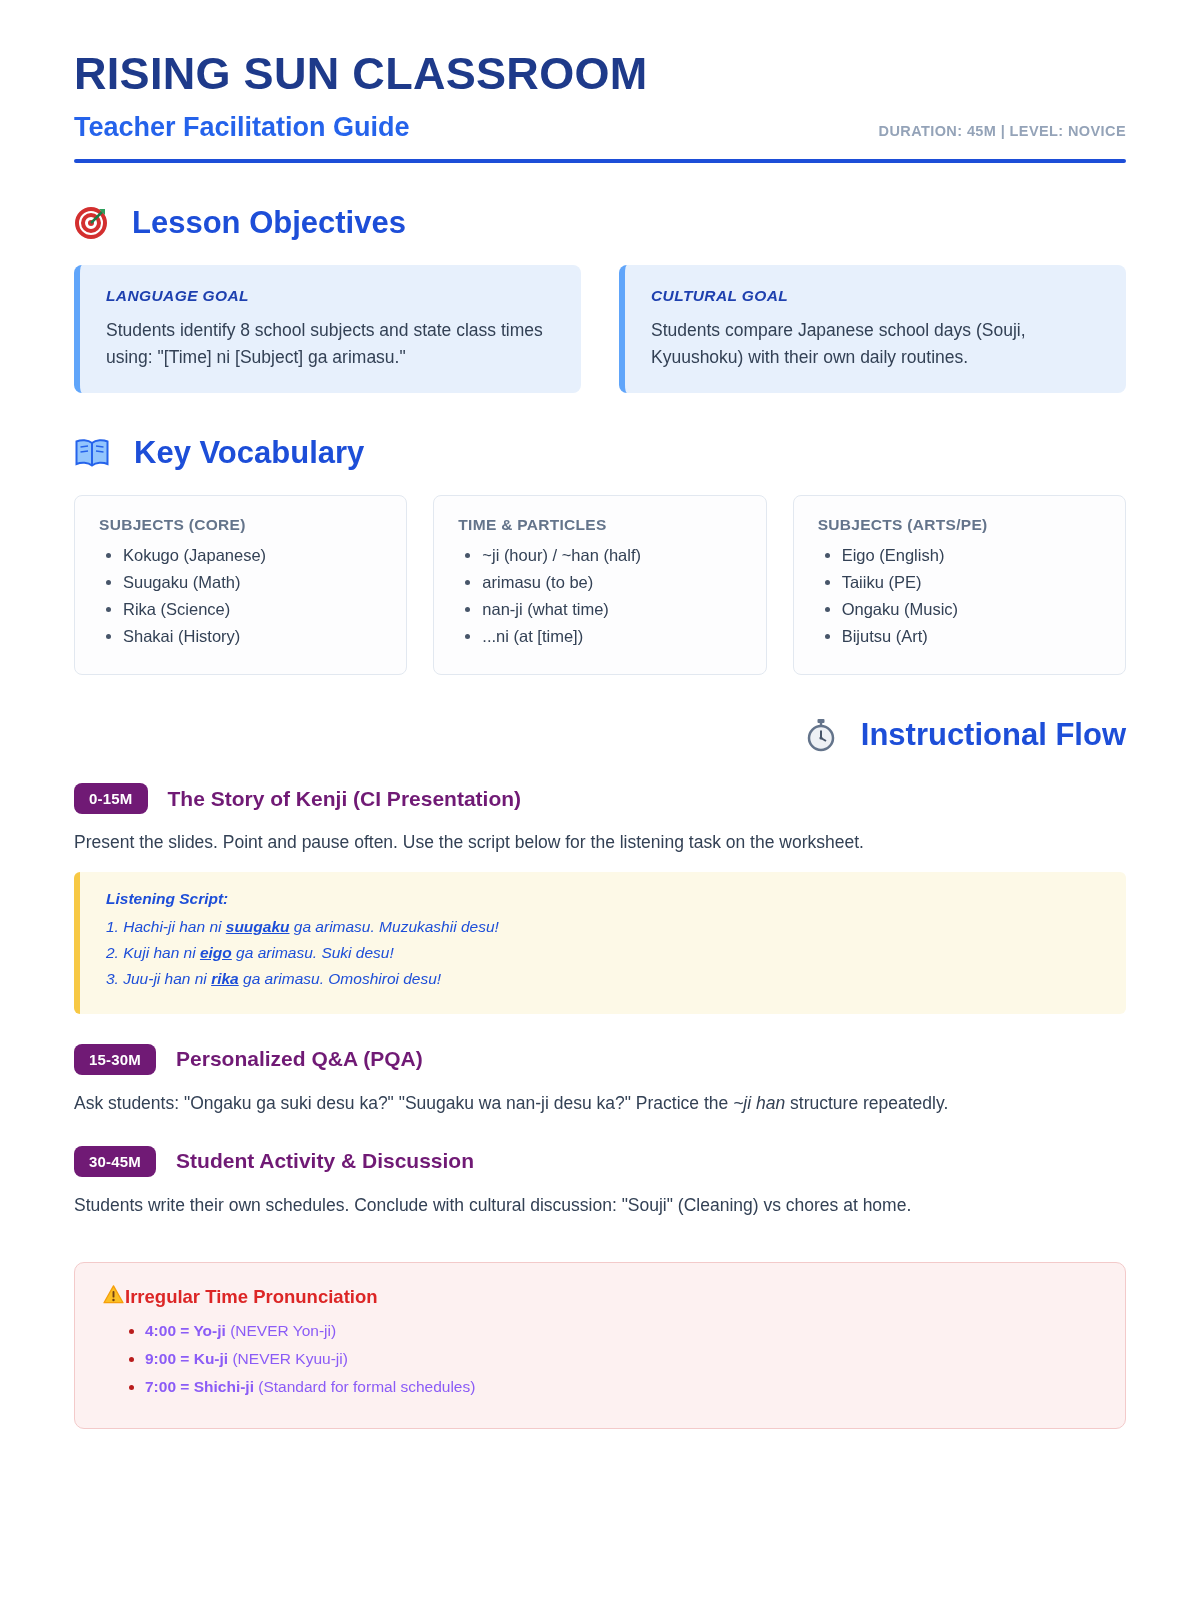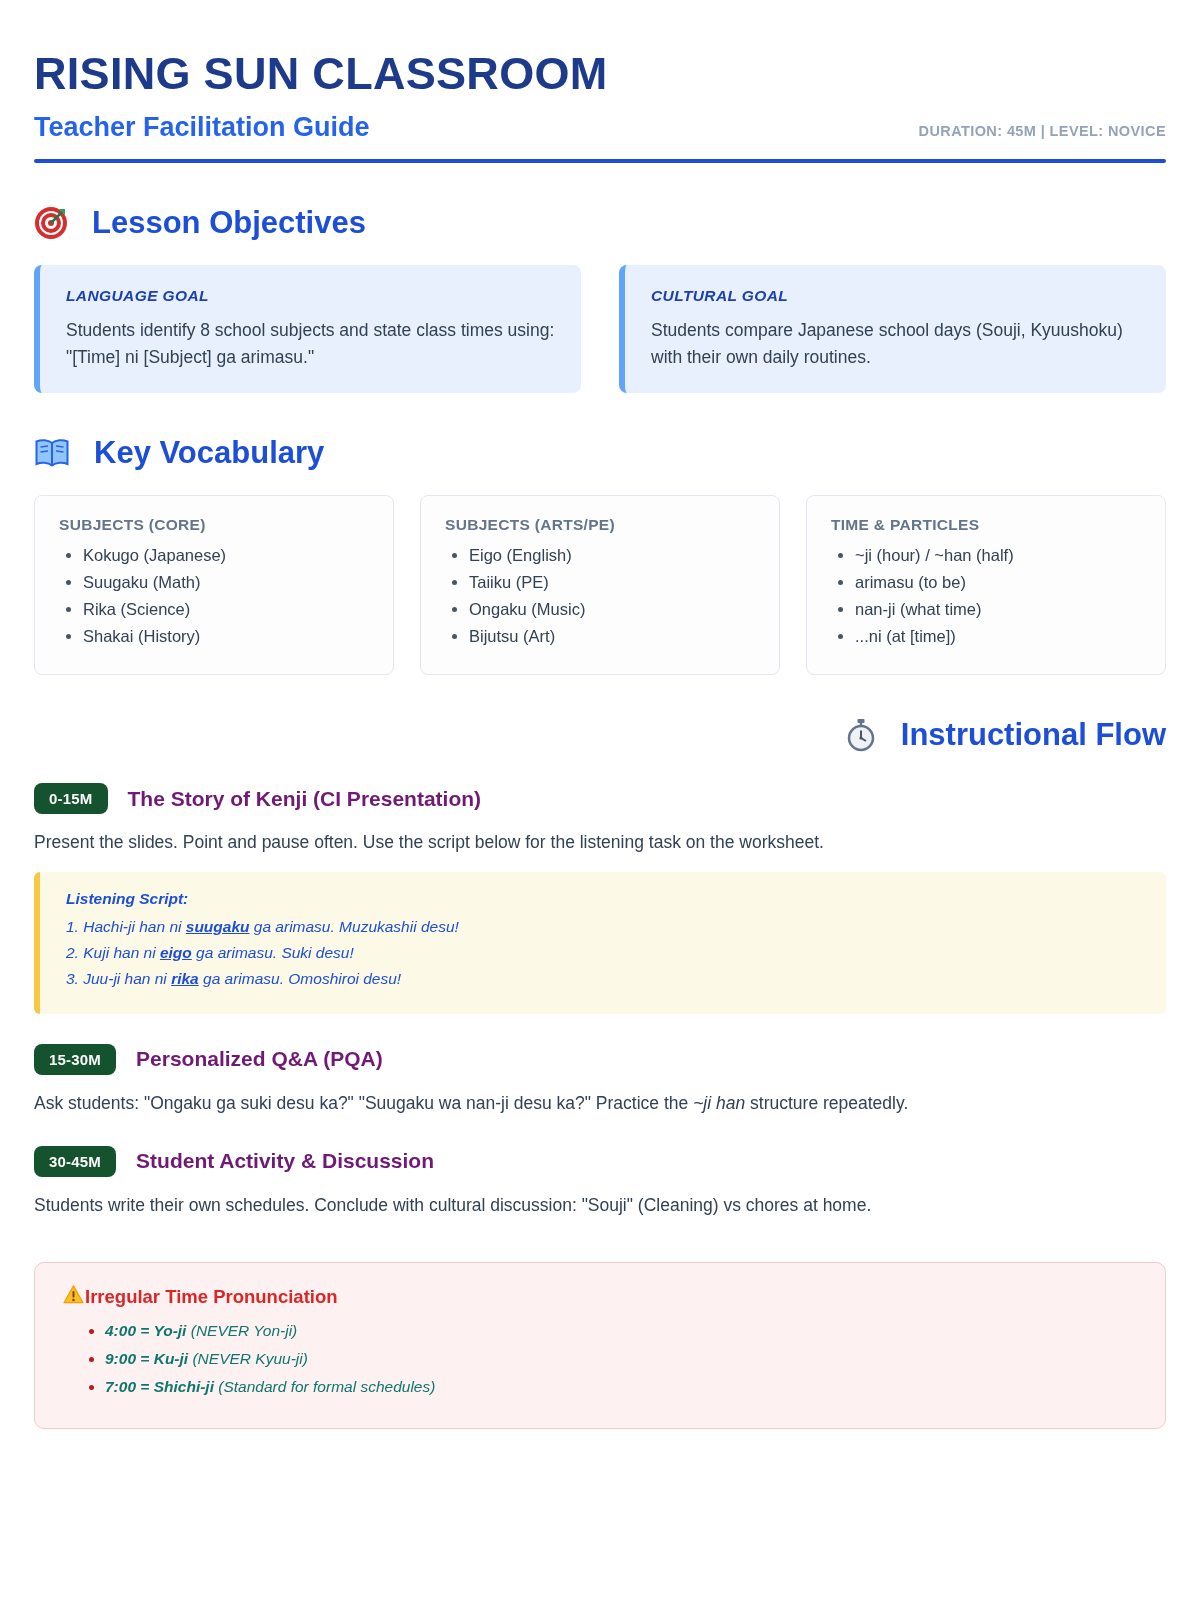--- a/index.html
+++ b/index.html
@@ -3,21 +3,21 @@
 <meta charset="utf-8">
 <style>
   * { margin: 0; padding: 0; box-sizing: border-box; }
   html, body { background: #ffffff; }
   body {
     width: 1200px;
     min-height: 1600px;
     font-family: "Liberation Sans", "DejaVu Sans", sans-serif;
     color: #334155;
   }
-  .page { padding: 48px 34px 40px; }
+  .page { padding: 48px 74px 40px; }
 
   
   h1.title {
     font-size: 45px;
     font-weight: 800;
     color: #1e3a8a;
     letter-spacing: 0.3px;
   }
   .subtitle-row {
     display: flex;
@@ -69,21 +69,21 @@
     letter-spacing: 0.3px;
     margin-bottom: 12px;
   }
   .vocab-card ul { list-style: disc; padding-left: 24px; }
   .vocab-card li { font-size: 16.5px; color: #334155; margin: 8px 0; }
   .vocab-card li::marker { color: #475569; }
 
   
   .step-head { display: flex; align-items: center; gap: 20px; margin-top: 30px; }
   .badge {
-    background: #14532d;
+    background: #701a75;
     color: #ffffff;
     font-weight: 700;
     font-size: 15px;
     padding: 7px 15px;
     border-radius: 8px;
     letter-spacing: 0.2px;
   }
   .step-title { font-size: 21px; font-weight: 700; color: #701a75; }
   .step-text { font-size: 17.5px; color: #334155; margin-top: 15px; line-height: 1.5; }
   .step-text .inline-em { font-style: italic; }
@@ -105,21 +105,21 @@
   .warning-box {
     background: #fdf1f1;
     border: 1px solid #f3caca;
     border-radius: 10px;
     padding: 22px 28px;
     margin-top: 44px;
   }
   .warning-head { display: flex; align-items: center; gap: 1px; }
   .warning-head h3 { font-size: 18.5px; font-weight: 700; color: #dc2626; }
   .warning-box ul { list-style: disc; padding-left: 42px; margin-top: 14px; }
-  .warning-box li { font-size: 15.5px; color: #0f766e; font-style: italic; margin: 10px 0; }
+  .warning-box li { font-size: 15.5px; color: #8b5cf6; margin: 10px 0; }
   .warning-box li::marker { color: #b91c1c; }
   .warn-strong { font-weight: 700; }
 </style>
 </head>
 <body>
 
 <div class="page">
 
   <header>
     <h1 class="title">RISING SUN CLASSROOM</h1>
@@ -173,35 +173,35 @@
       <div class="vocab-card">
         <div class="vocab-label">SUBJECTS (CORE)</div>
         <ul>
           <li>Kokugo (Japanese)</li>
           <li>Suugaku (Math)</li>
           <li>Rika (Science)</li>
           <li>Shakai (History)</li>
         </ul>
       </div>
       <div class="vocab-card">
+        <div class="vocab-label">TIME &amp; PARTICLES</div>
+        <ul>
+          <li>~ji (hour) / ~han (half)</li>
+          <li>arimasu (to be)</li>
+          <li>nan-ji (what time)</li>
+          <li>...ni (at [time])</li>
+        </ul>
+      </div>
+      <div class="vocab-card">
         <div class="vocab-label">SUBJECTS (ARTS/PE)</div>
         <ul>
           <li>Eigo (English)</li>
           <li>Taiiku (PE)</li>
           <li>Ongaku (Music)</li>
           <li>Bijutsu (Art)</li>
-        </ul>
-      </div>
-      <div class="vocab-card">
-        <div class="vocab-label">TIME &amp; PARTICLES</div>
-        <ul>
-          <li>~ji (hour) / ~han (half)</li>
-          <li>arimasu (to be)</li>
-          <li>nan-ji (what time)</li>
-          <li>...ni (at [time])</li>
         </ul>
       </div>
     </div>
   </section>
 
   <section>
     <div class="section-head" style="margin-bottom: 8px; justify-content: flex-end;">
       <span class="section-icon">
         <svg width="32" height="34" viewBox="0 0 32 34">
           <rect x="12.5" y="1" width="7" height="4" rx="1" fill="#64748b"></rect>

